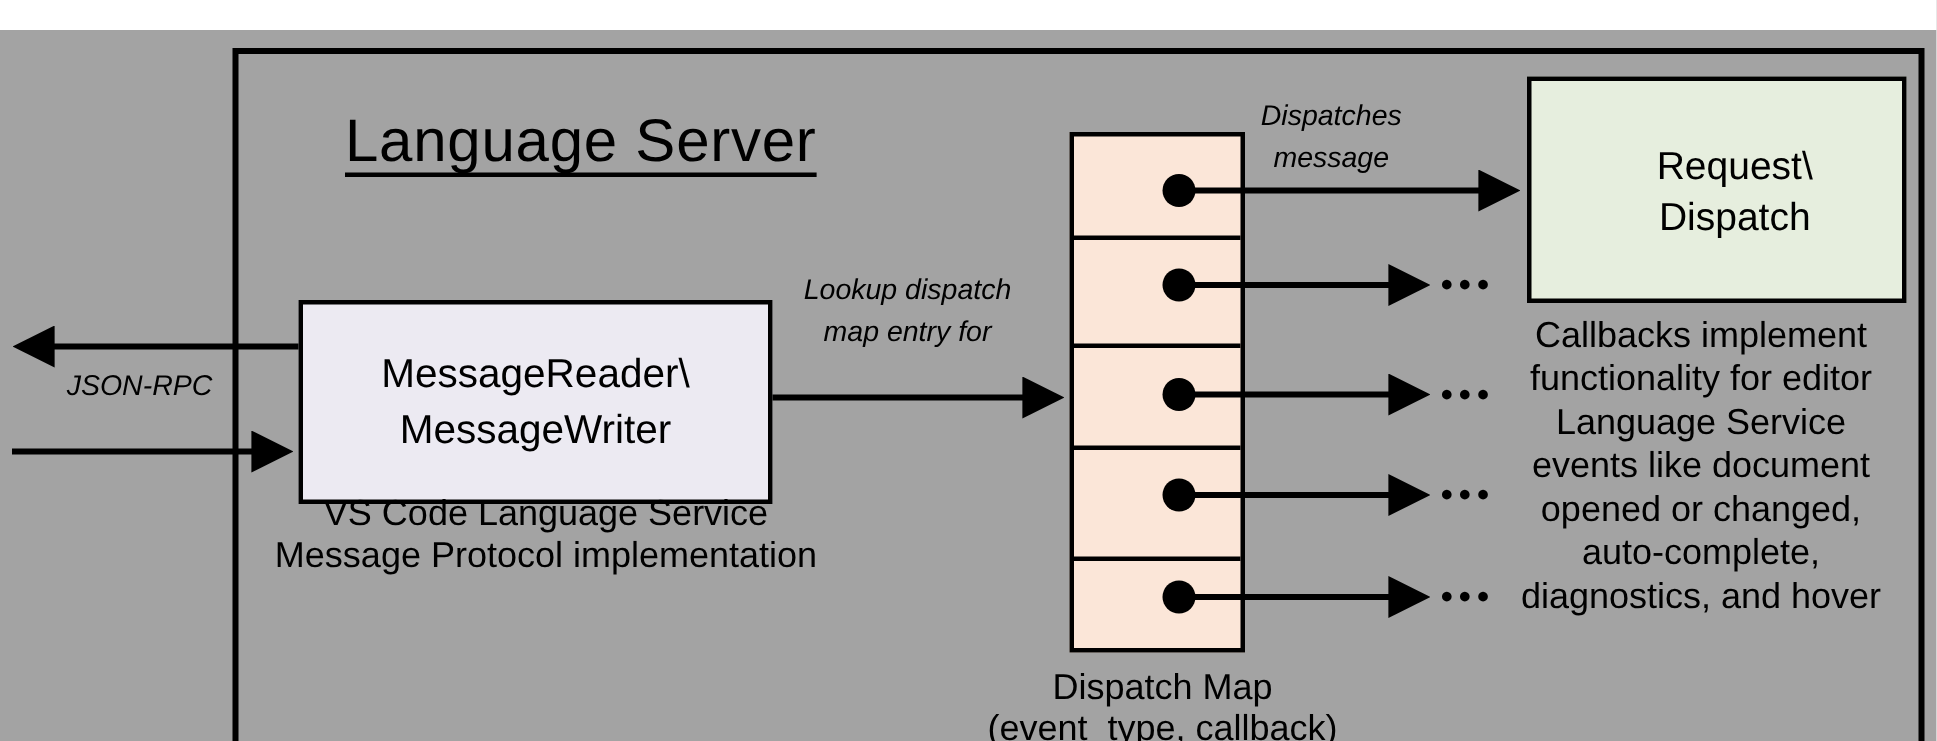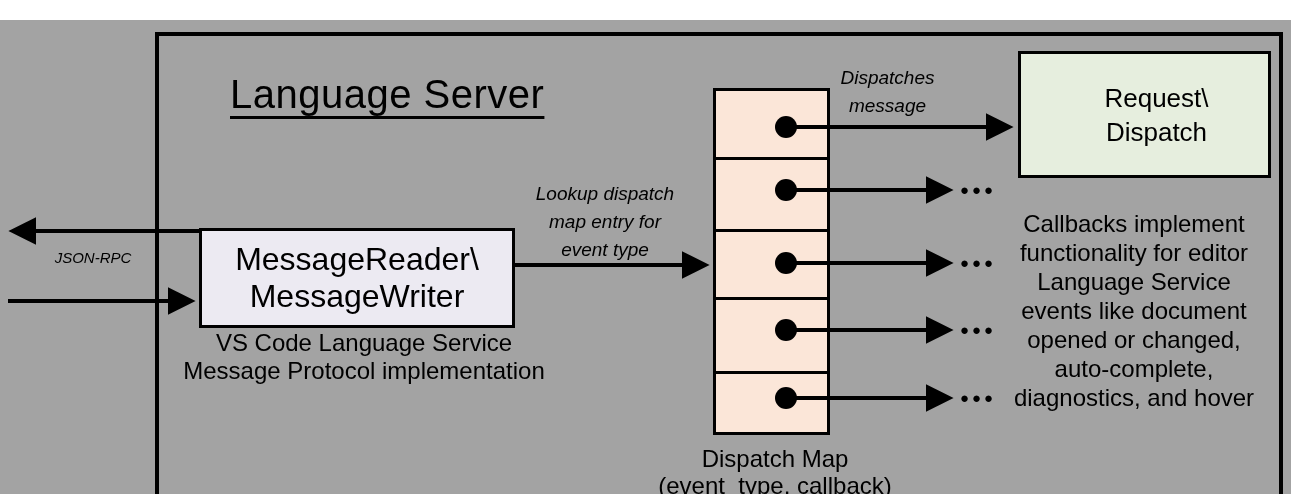--- a/index.html
+++ b/index.html
@@ -33,29 +33,29 @@
   .node {
     position: absolute;
     border: 3px solid #000;
     display: flex;
     flex-direction: column;
     align-items: center;
     justify-content: center;
     text-align: center;
   }
   .reader-box {
-    left: 199px; top: 208px;
-    width: 316px; height: 100px;
+    left: 199px; top: 180px;
+    width: 316px; height: 136px;
     background: var(--reader-fill, #ECEAF2);
-    font-size: 32px;
+    font-size: 27px;
     line-height: 37px;
   }
   .callback-node {
     left: 1018px; top: 31px;
-    width: 253px; height: 127px;
+    width: 253px; height: 151px;
     background: var(--callback-fill, #E6EEDE);
     font-size: 26px;
     line-height: 34px;
     padding-left: 24px;
   }
   .dispatch-map {
     position: absolute;
     left: 713px; top: 68px;
     width: 117px; height: 347px;
     border: 3px solid #000;
@@ -76,21 +76,21 @@
   .caption.reader-caption { left: 164px; top: 309px; width: 400px; }
   .caption.map-caption    { left: 630px; top: 425px; width: 290px; line-height: 27px; }
   .caption.callbacks-note { left: 1000px; top: 189px; width: 268px; line-height: 29px; }
   .annotation {
     position: absolute;
     font-style: italic;
     text-align: center;
     font-size: 19px;
     line-height: 28px;
   }
-  .annotation.io-label      { left: 18px;  top: 224px; width: 150px; font-size: 15px; line-height: 27px; }
+  .annotation.io-label      { left: 18px;  top: 224px; width: 150px; font-size: 19px; line-height: 27px; }
   .annotation.lookup-note   { left: 500px; top: 160px; width: 210px; }
   .annotation.dispatch-note { left: 810px; top: 44px;  width: 155px; }
   .ellipsis {
     position: absolute;
     left: 960px;
     width: 50px;
     height: 22px;
     line-height: 22px;
     font-size: 15px;
     letter-spacing: 3px;
@@ -123,21 +123,20 @@
     <div>Message Protocol implementation</div>
   </div>
 
   <div class="annotation io-label">
     <div>JSON-RPC</div>
   </div>
 
   <div class="annotation lookup-note">
     <div>Lookup dispatch</div>
     <div>map entry for</div>
-    <div>event type</div>
   </div>
 
   <div class="annotation dispatch-note">
     <div>Dispatches</div>
     <div>message</div>
   </div>
 
   <div class="dispatch-map">
     <div class="map-divider" style="top:66px"></div>
     <div class="map-divider" style="top:138px"></div>

